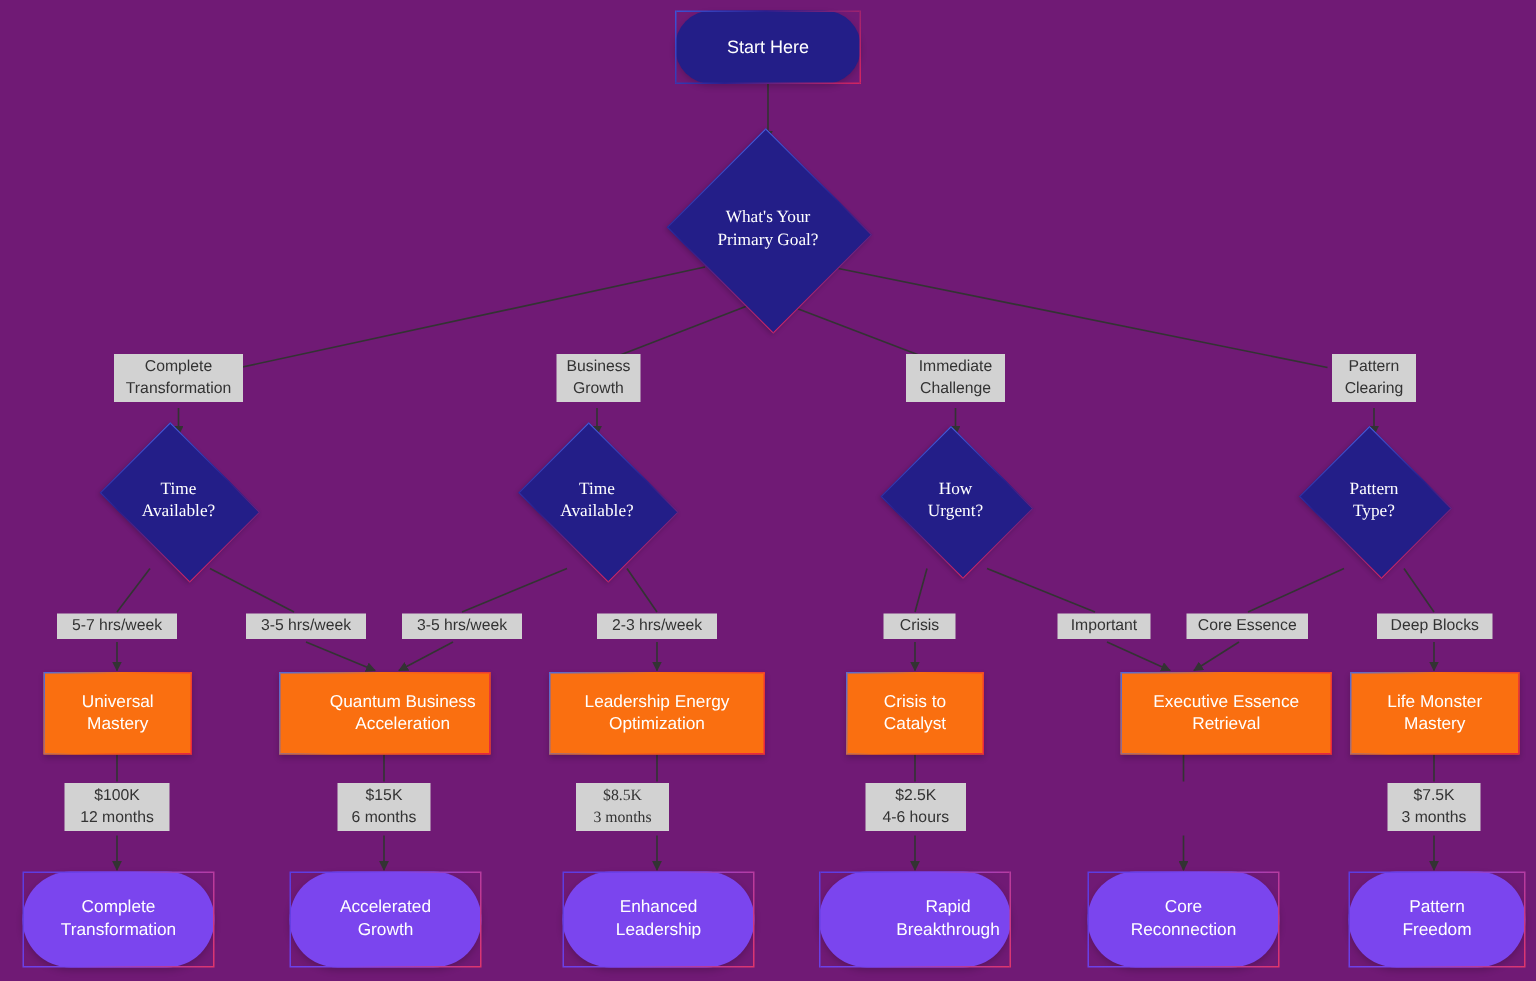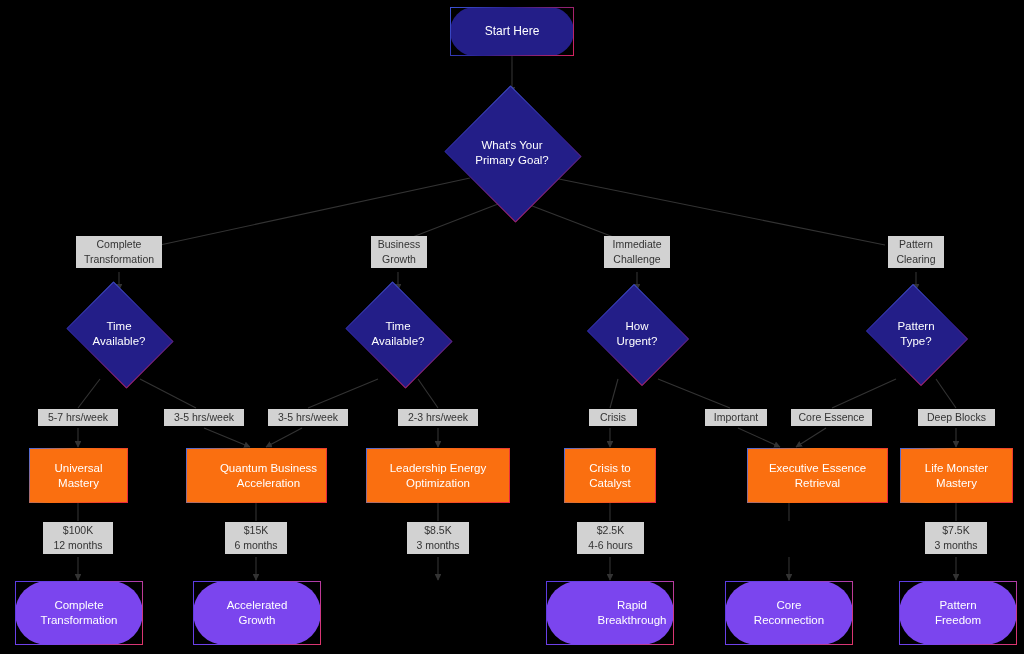--- a/index.html
+++ b/index.html
@@ -9,21 +9,21 @@
     background: #ffffff;
     width: 1024px;
     height: 654px;
     overflow: hidden;
     font-family: "Liberation Sans", sans-serif;
   }
   #canvas {
     position: relative;
     width: 1024px;
     height: 654px;
-    background: #000000;
+    background: #701a75;
   }
   #edges {
     position: absolute;
     left: 0; top: 0;
     width: 1024px;
     height: 654px;
     pointer-events: none;
   }
 
   .node {
@@ -70,20 +70,21 @@
     height: 100%;
     background: #231e88;
     transform: rotate(45deg) scale(0.7071);
     border: 1.4px solid;
     border-image: linear-gradient(120deg,#4a5fe0 0%, #2a1f8f 45%, #e0245f 100%) 1;
     box-shadow: 0 2px 5px rgba(0,0,0,0.2);
   }
   .node-decision .dlabel {
     position: relative;
     z-index: 2;
+    font-family: Liberation Serif, serif;
   }
 
   
   .node-process {
     background: #fa6f10;
     font-size: 11.5px;
     border: 1.4px solid;
     border-image: linear-gradient(120deg,#4a6ae0 0%, #fa6f10 40%, #e8243f 100%) 1;
     box-shadow: 0 2px 4px rgba(0,0,0,0.2);
   }
@@ -238,35 +239,39 @@
   </div>
   <div class="node node-process" style="left:900px; top:448px; width:113px; height:55px;">
     <span>Life Monster
 Mastery</span>
   </div>
 
   <div class="edge-label" style="left:43px; top:522px; width:70px;">$100K
 12 months</div>
   <div class="edge-label" style="left:225px; top:522px; width:62px;">$15K
 6 months</div>
-  <div class="edge-label" style="left:407px; top:522px; width:62px;">$8.5K
+  <div class="edge-label" style="left:384px; top:522px; width:62px;font-family:Liberation Serif, serif;">$8.5K
 3 months</div>
   <div class="edge-label" style="left:577px; top:522px; width:67px;">$2.5K
 4-6 hours</div>
   <div class="edge-label" style="left:925px; top:522px; width:62px;">$7.5K
 3 months</div>
 
   <div class="node node-end" style="left:15px; top:581px; width:128px; height:64px;">
     <span>Complete
 Transformation</span>
   </div>
   <div class="node node-end" style="left:193px; top:581px; width:128px; height:64px;">
     <span>Accelerated
 Growth</span>
   </div>
+  <div class="node node-end" style="left:375px; top:581px; width:128px; height:64px;">
+    <span>Enhanced
+Leadership</span>
+  </div>
   <div class="node node-end" style="left:546px; top:581px; width:128px; height:64px;padding-left:44px;">
     <span>Rapid
 Breakthrough</span>
   </div>
   <div class="node node-end" style="left:725px; top:581px; width:128px; height:64px;">
     <span>Core
 Reconnection</span>
   </div>
   <div class="node node-end" style="left:899px; top:581px; width:118px; height:64px;">
     <span>Pattern

